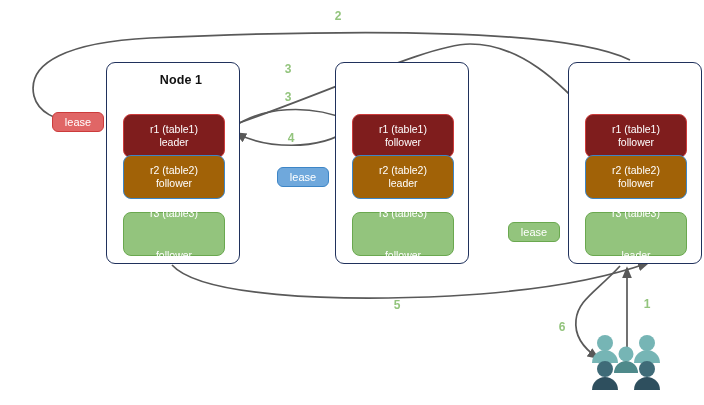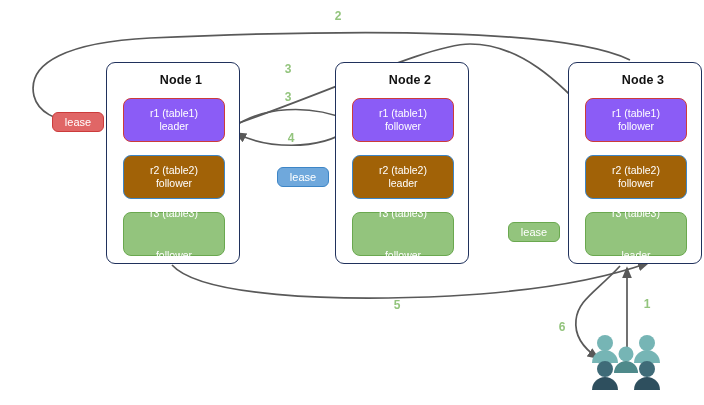--- a/index.html
+++ b/index.html
@@ -45,21 +45,21 @@
     border-radius: 8px;
     display: flex;
     flex-direction: column;
     align-items: center;
     justify-content: center;
     font-size: 10.5px;
     line-height: 13px;
     color: #ffffff;
     text-align: center;
   }
-  .replica.red   { background: #8b5cf6; border: 1.4px solid #cc3b3b; }
+  .replica.red   { background: #7f1d1d; border: 1.4px solid #cc3b3b; margin-top: 16px; }
   .replica.blue  { background: #a16207; border: 1.4px solid #3d85c6; }
   .replica.green { background: #93c47d; border: 1.4px solid #6aa84f; gap: 29px; }
 
   .lease {
     position: absolute;
     box-sizing: border-box;
     border-radius: 6px;
     display: flex;
     align-items: center;
     justify-content: center;
@@ -122,40 +122,38 @@
       <span>follower</span>
     </div>
 
     <div class="replica green" style="left:16px; top:149px; width:102px; height:44px;">
       <span>r3 (table3)</span>
       <span>follower</span>
     </div>
   </div>
 
   <div class="node-box" style="left:335px; top:62px; width:134px; height:202px;">
-    <div class="node-title" style="top:10px;">Node 2</div>
 
     <div class="replica red" style="left:16px; top:35px; width:102px; height:44px;">
       <span>r1 (table1)</span>
       <span>follower</span>
     </div>
 
     <div class="replica blue" style="left:16px; top:92px; width:102px; height:44px;">
       <span>r2 (table2)</span>
       <span>leader</span>
     </div>
 
     <div class="replica green" style="left:16px; top:149px; width:102px; height:44px;">
       <span>r3 (table3)</span>
       <span>follower</span>
     </div>
   </div>
 
   <div class="node-box" style="left:568px; top:62px; width:134px; height:202px;">
-    <div class="node-title" style="top:10px;">Node 3</div>
 
     <div class="replica red" style="left:16px; top:35px; width:102px; height:44px;">
       <span>r1 (table1)</span>
       <span>follower</span>
     </div>
 
     <div class="replica blue" style="left:16px; top:92px; width:102px; height:44px;">
       <span>r2 (table2)</span>
       <span>follower</span>
     </div>

